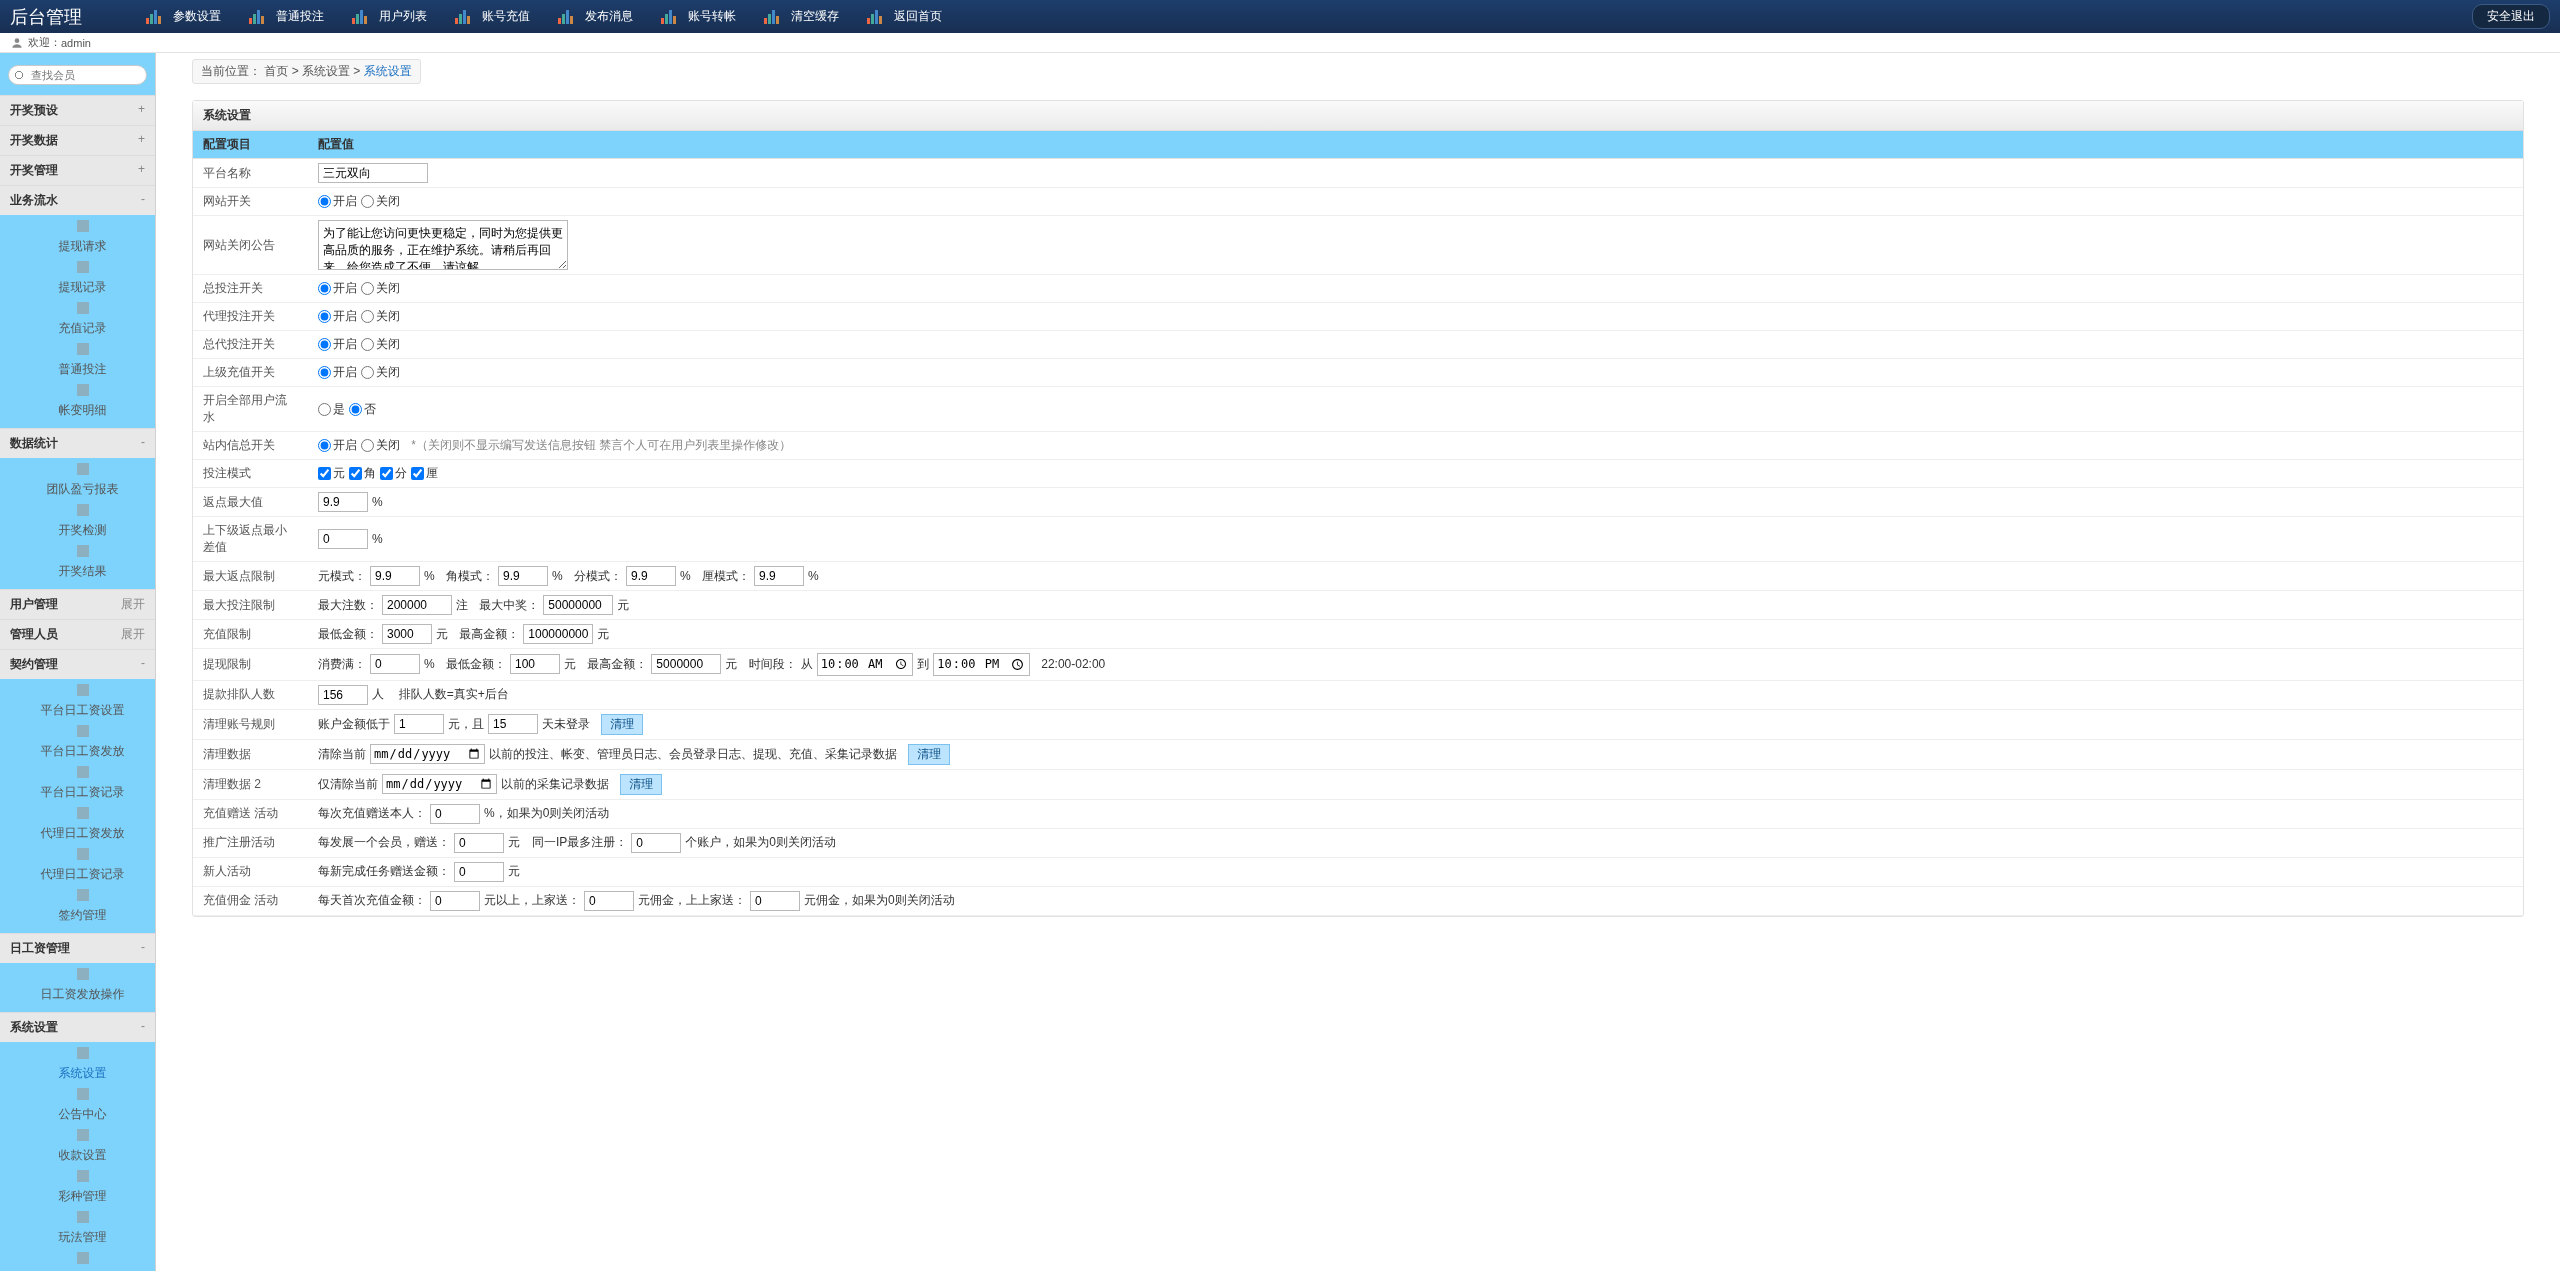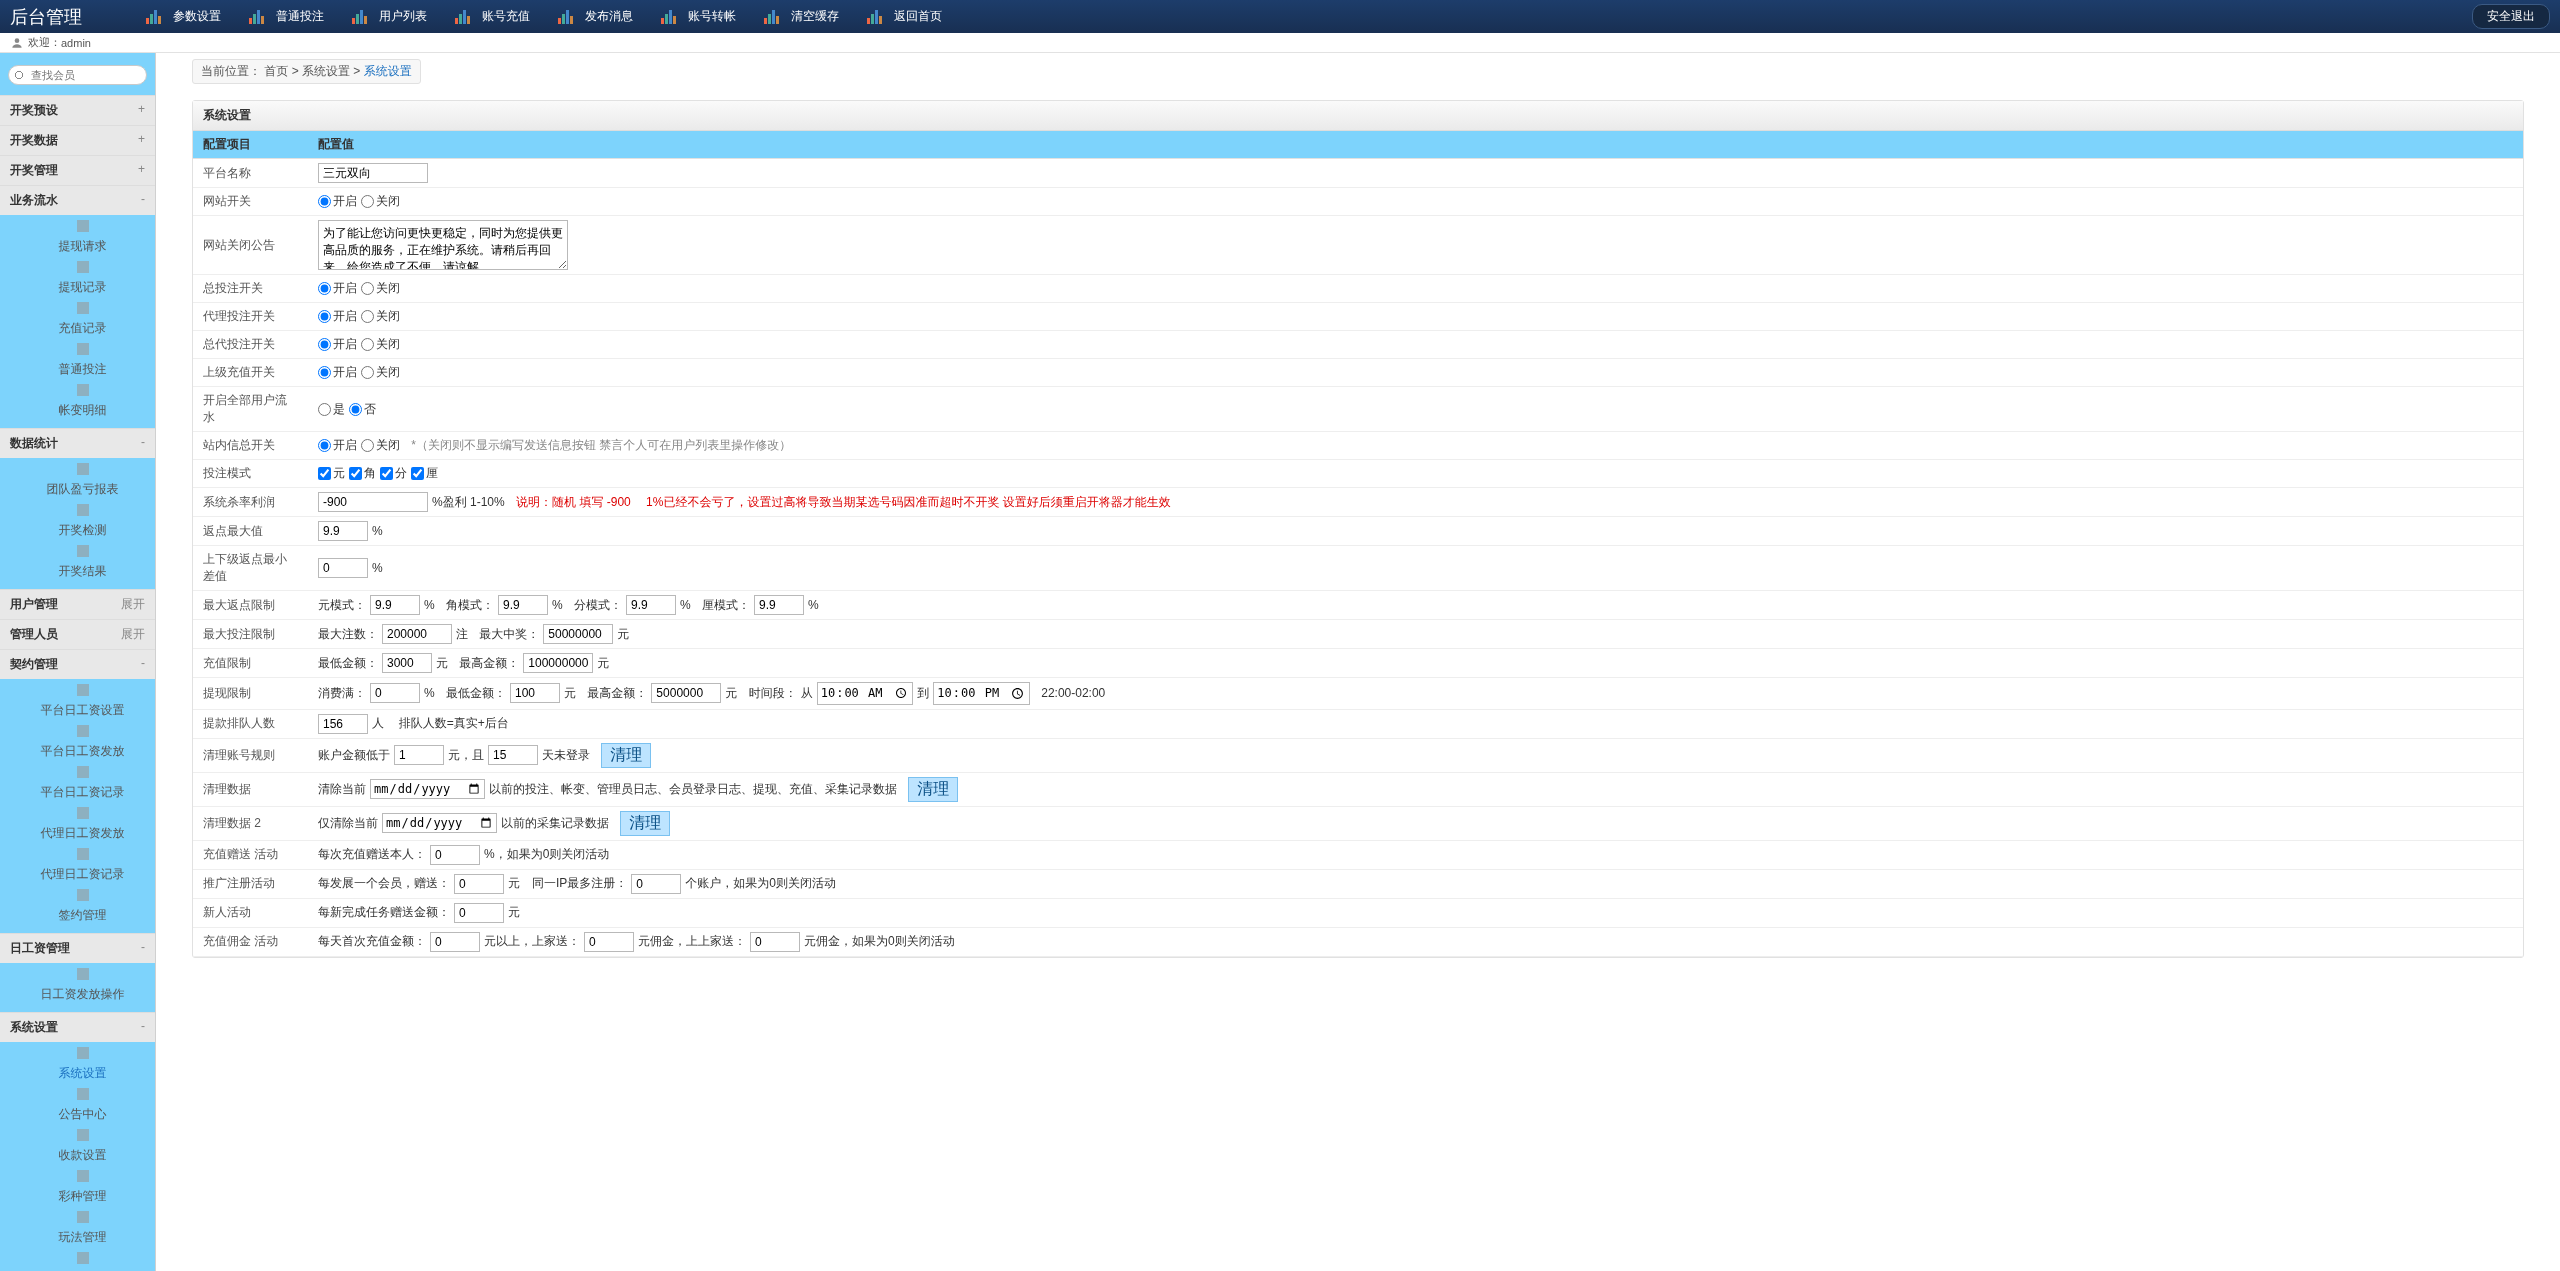--- a/index.html
+++ b/index.html
@@ -47,21 +47,21 @@
 .row { display:flex; border-bottom:1px solid #eee; font-size:12px; align-items:center;}
 .row .c1 { width:115px; padding:5px 10px; color:#555;}
 .row .c2 { flex:1; padding:4px 10px; display:flex; align-items:center; gap:4px; flex-wrap:wrap;}
 .inp { border:1px solid #b9b9b9; padding:2px 4px; font-size:12px; width:110px;}
 .inp.sm{width:50px;}
 .inp.num{width:70px;text-align:left;}
 .ta { border:1px solid #b9b9b9; padding:4px; font-size:12px; width:250px; height:50px; resize:both;}
 .radio-lbl{display:inline-flex;align-items:center;gap:2px;}
 .note-red{color:#d00;}
 .note-gray{color:#888;}
-.btn-inline{background:#bde4ff;border:1px solid #7ac1f0;color:#0a4f85;padding:1px 8px;cursor:pointer;font-size:16px;}
+.btn-inline{background:#bde4ff;border:1px solid #7ac1f0;color:#0a4f85;padding:1px 8px;cursor:pointer;font-size:12px;}
 .link-blue{color:#1a6fbf;cursor:pointer;}
 input[type=date],input[type=time]{border:1px solid #b9b9b9;font-size:12px;padding:1px 2px;}
 
 
 .bars-ico{display:inline-flex;align-items:flex-end;gap:1px;height:14px;}
 .bars-ico span{width:3px;display:inline-block;}
 .b1{height:6px;background:#e64;}
 .b2{height:10px;background:#4a9;}
 .b3{height:14px;background:#48c;}
 .b4{height:8px;background:#c84;}
@@ -523,27 +523,20 @@
               <span>分</span>
             </label>
         <label class="radio-lbl">
               <input type="checkbox" checked="" style="">
               <span>厘</span>
             </label>
       </div>
         </div>
 
 
-      <div class="row">
-          <div class="c1">系统杀率利润</div>
-          <div class="c2">
-        <input class="inp" value="-900" style=""><span>%盈利 1-10%</span>
-        &nbsp;<span class="note-red">说明：随机 填写 -900　  1%已经不会亏了，设置过高将导致当期某选号码因准而超时不开奖 设置好后须重启开将器才能生效</span>
-      </div>
-        </div>
 
       <div class="row">
           <div class="c1">返点最大值</div>
           <div class="c2">
             <input class="inp sm" value="9.9" style="">
             <span>%</span>
           </div>
         </div>
 
       <div class="row">

